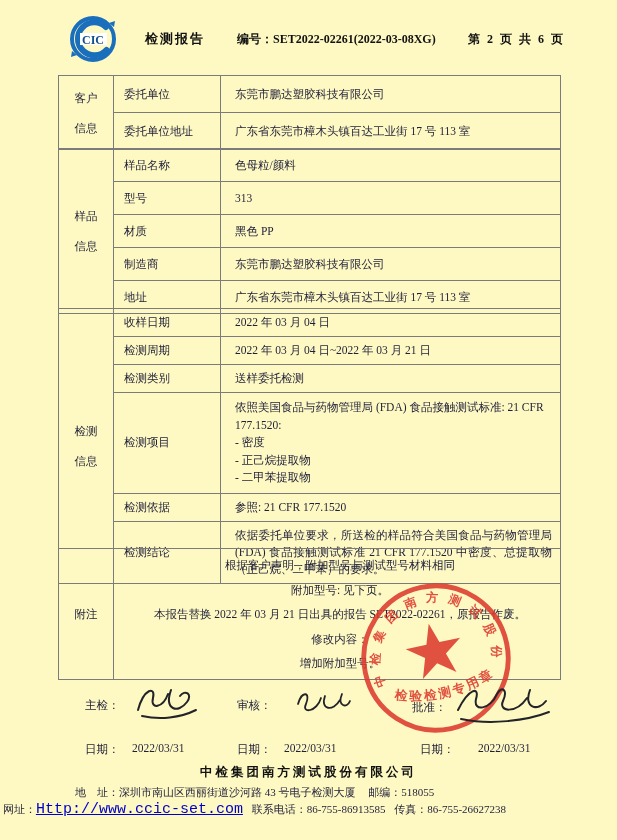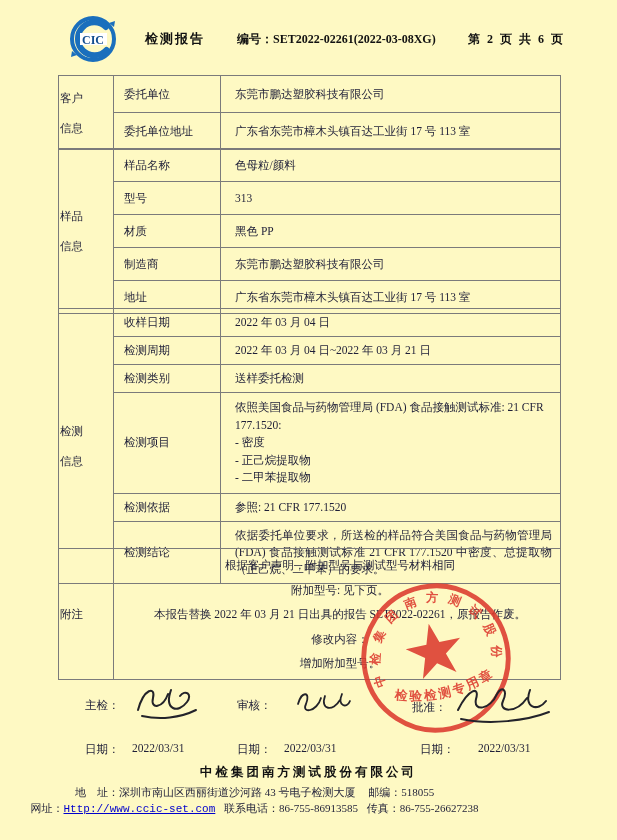--- a/index.html
+++ b/index.html
@@ -6,21 +6,21 @@
   .page{position:relative;width:617px;height:840px;background:#fef9c3;overflow:hidden;
         font-family:"Liberation Serif","DejaVu Serif",serif;color:#1f1f38;}
   
   .hdr-title{position:absolute;left:145px;top:30px;font-size:13px;font-weight:bold;color:#111;letter-spacing:2px;}
   .hdr-no{position:absolute;left:237px;top:31px;font-size:12px;font-weight:bold;color:#111;}
   .hdr-page{position:absolute;left:468px;top:31px;font-size:12px;font-weight:bold;color:#111;letter-spacing:2px;}
   .logo{position:absolute;left:60px;top:13px;width:66px;height:52px;}
   
   table.rpt{position:absolute;left:58px;width:503px;border-collapse:collapse;table-layout:fixed;}
   table.rpt td{border:1px solid #7b7b7b;font-size:11.5px;vertical-align:middle;color:#1f1f38;}
-  td.grp{width:52px;text-align:left;line-height:30px;}
+  td.grp{width:52px;text-align:center;line-height:30px;}
   td.lbl{width:95px;padding-left:10px;}
   td.val{padding-left:14px;padding-right:8px;}
   .t1{top:75px;}  .t1 td{height:34px;}
   .t2{top:148px;} .t2 td{height:30px;}
   .t3{top:308px;}
   .t3 tr.s td{height:25px;}
   .t3 td.items{padding-top:6px;padding-bottom:6px;}
   .t3 td.items div{line-height:17.5px;}
   .t3 td.concl{line-height:17px;padding-top:5px;padding-bottom:5px;text-align:justify;}
   .t4{top:548px;} .t4 td{height:125px;}
@@ -31,21 +31,21 @@
   .sig-date{position:absolute;font-size:11.5px;color:#1f1f38;}
   .sig-svg{position:absolute;z-index:3;}
   
   .stamp{position:absolute;left:358px;top:580px;width:156px;height:156px;z-index:2;
          transform:rotate(-12deg);opacity:.88;}
   
   .ft-company{position:absolute;left:0;top:764px;width:617px;text-align:center;
               font-size:12.5px;font-weight:bold;color:#111;letter-spacing:3px;}
   .ft-line{position:absolute;left:0;width:509px;text-align:center;font-size:11px;color:#1f1f38;}
   .ft-addr{top:785px;} .ft-web{top:801px;}
-  .ft-link{color:#0000cc;text-decoration:underline;font-family:"Liberation Mono","DejaVu Sans Mono",monospace;font-size:11px;}
+  .ft-link{color:#0000cc;text-decoration:underline;font-family:"Liberation Mono","DejaVu Sans Mono",monospace;font-size:15px;}
 </style>
 </head>
 <body>
 
 <div class="page">
 
   <svg class="logo" viewBox="0 0 66 52">
     <circle cx="33" cy="26" r="21" fill="none" stroke="#1a6fbd" stroke-width="4"></circle>
     <path d="M 46 14 A 16.5 16.5 0 1 0 46.5 37" fill="none" stroke="#1a6fbd" stroke-width="6" stroke-linecap="round"></path>
     <rect x="20" y="20" width="27" height="12" fill="#ffffff"></rect>

